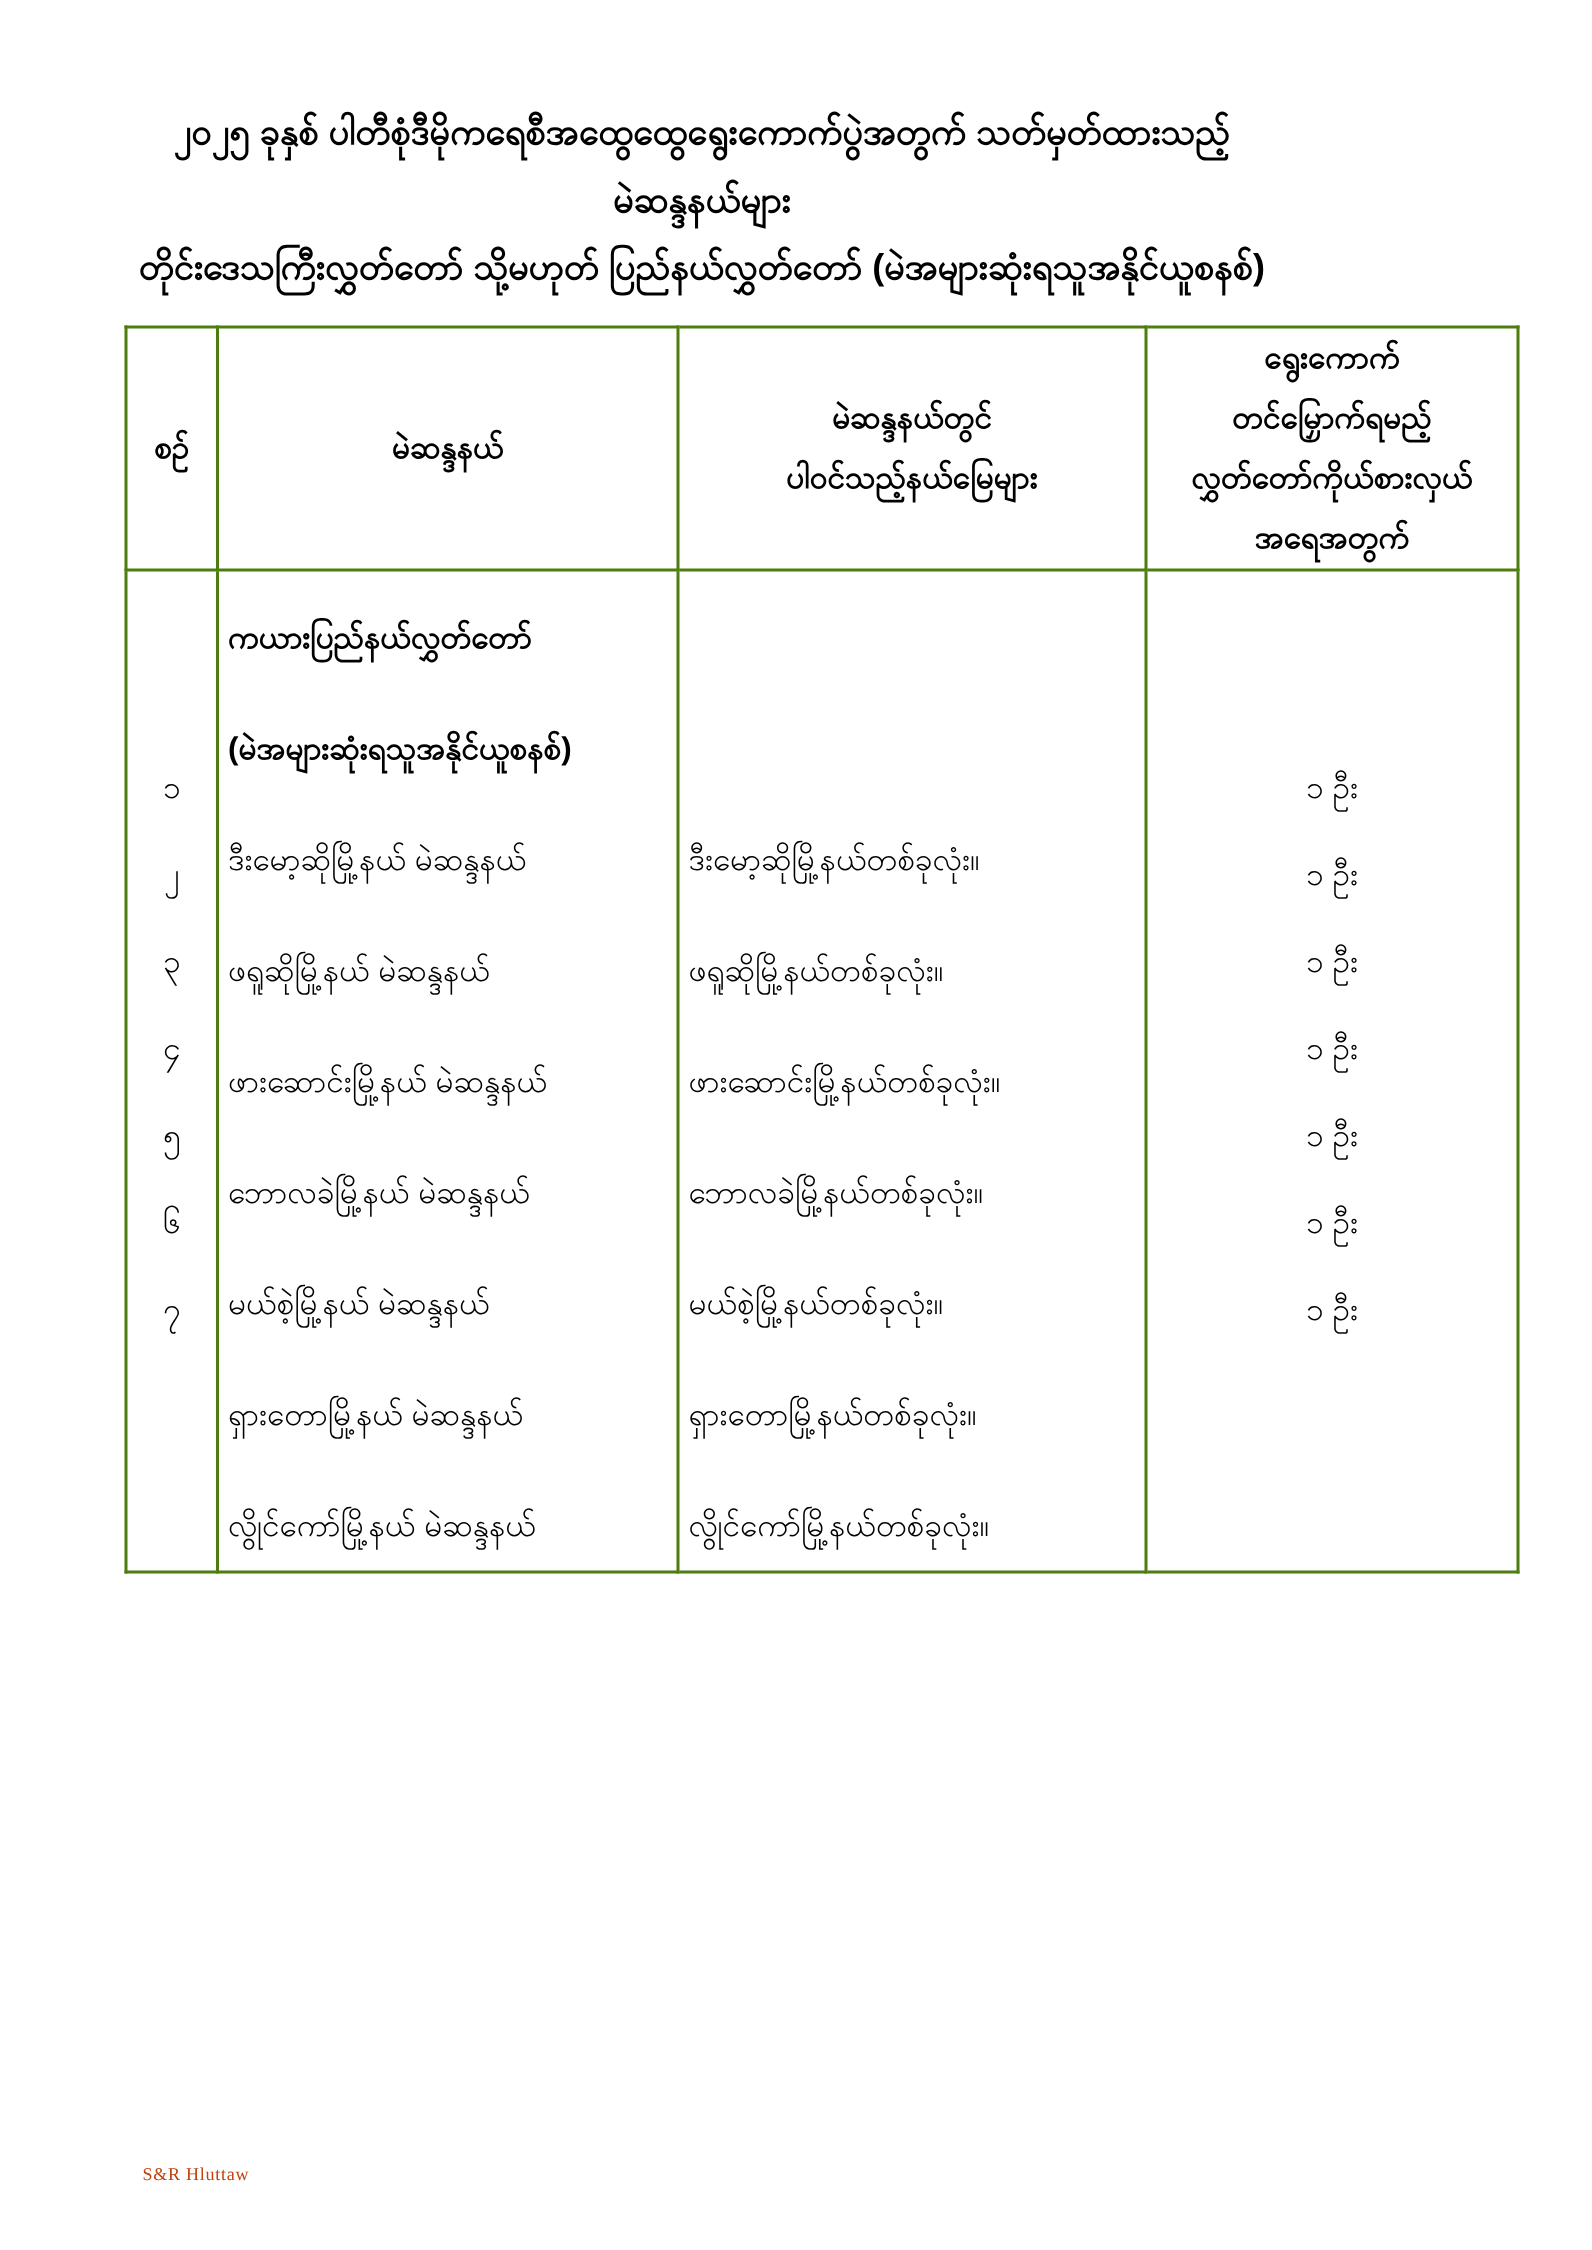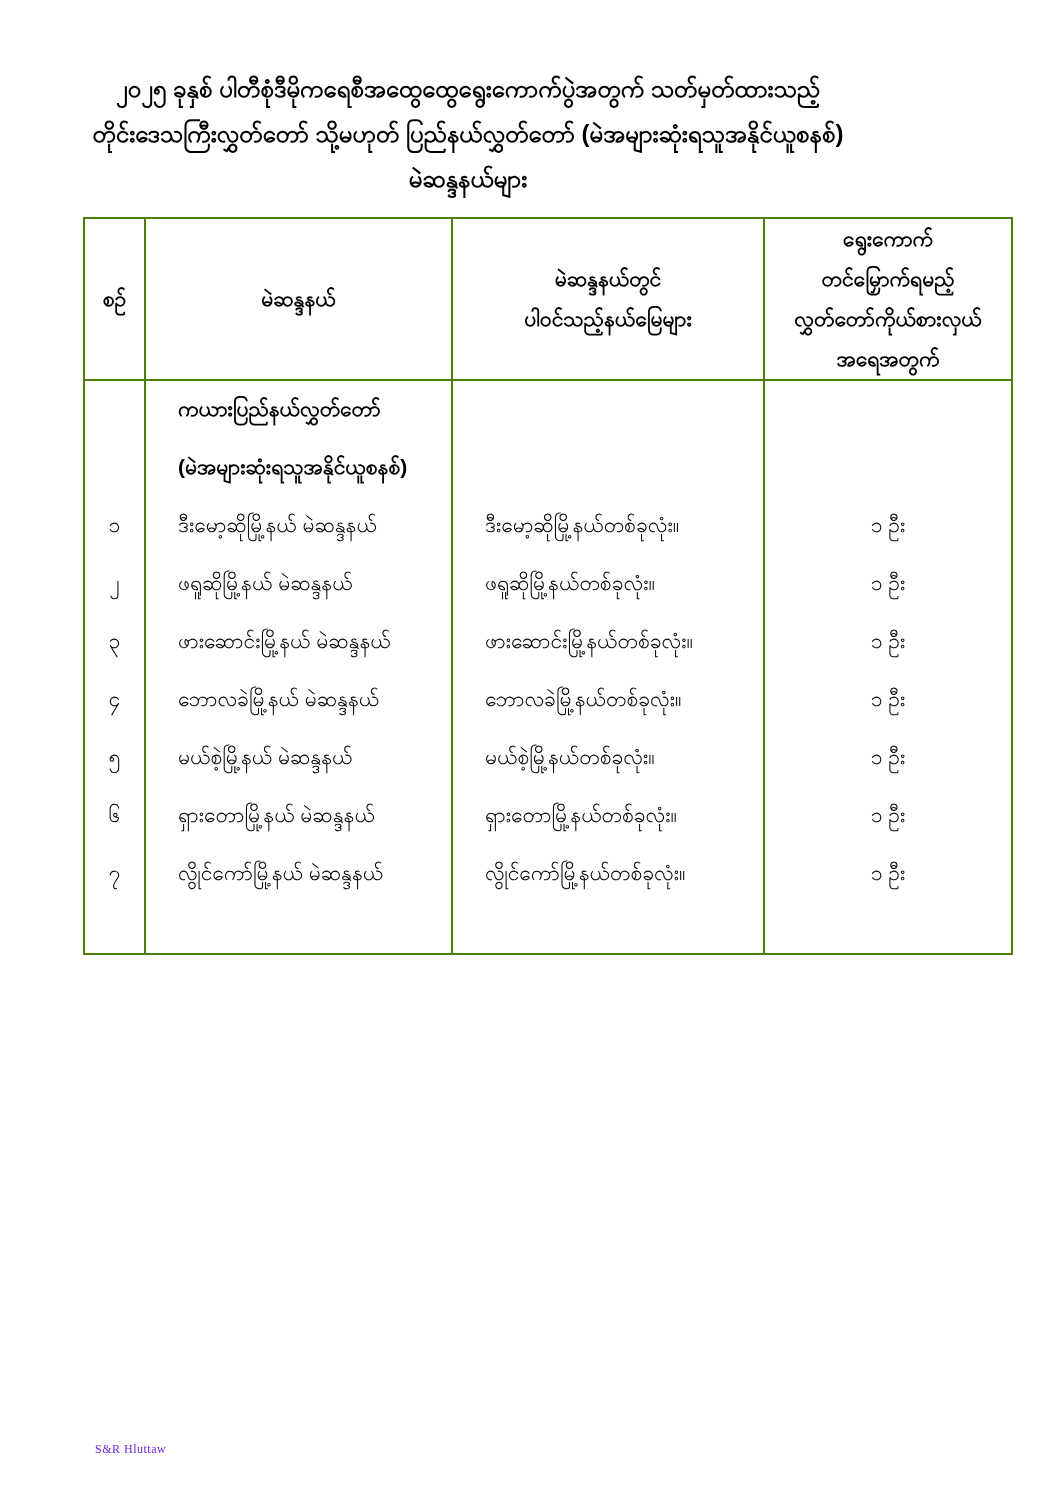--- a/index.html
+++ b/index.html
@@ -54,40 +54,40 @@
   tbody td {
     vertical-align: top;
     height: 572px;
   }
   .line {
     height: 58px;
     display: flex;
     align-items: center;
     font-size: 21px;
   }
-  .line.left   { justify-content: flex-start; padding-left: 32px; padding-right: 6px; }
+  .line.left   { justify-content: flex-start; padding-left: 6px; padding-right: 6px; margin-top: 16px; }
   .line.center { justify-content: center; }
   .line.bold   { font-weight: bold; }
   .footer-watermark {
     position: absolute;
     left: 95px;
     top: 1442px;
     font-family: "Liberation Serif", serif;
     font-size: 12px;
-    color: #6d28d9;
+    color: #c2410c;
     letter-spacing: 0.5px;
   }
 </style>
 </head>
 <body>
 
 <div class="title-block">
   <div>၂၀၂၅ ခုနှစ် ပါတီစုံဒီမိုကရေစီအထွေထွေရွေးကောက်ပွဲအတွက် သတ်မှတ်ထားသည့်</div>
+  <div>မဲဆန္ဒနယ်များ</div>
   <div>တိုင်းဒေသကြီးလွှတ်တော် သို့မဟုတ် ပြည်နယ်လွှတ်တော် (မဲအများဆုံးရသူအနိုင်ယူစနစ်)</div>
-  <div>မဲဆန္ဒနယ်များ</div>
 </div>
 
 <table class="doc-table">
   <colgroup>
     <col class="c-no">
     <col class="c-name">
     <col class="c-area">
     <col class="c-count">
   </colgroup>
   <thead>

